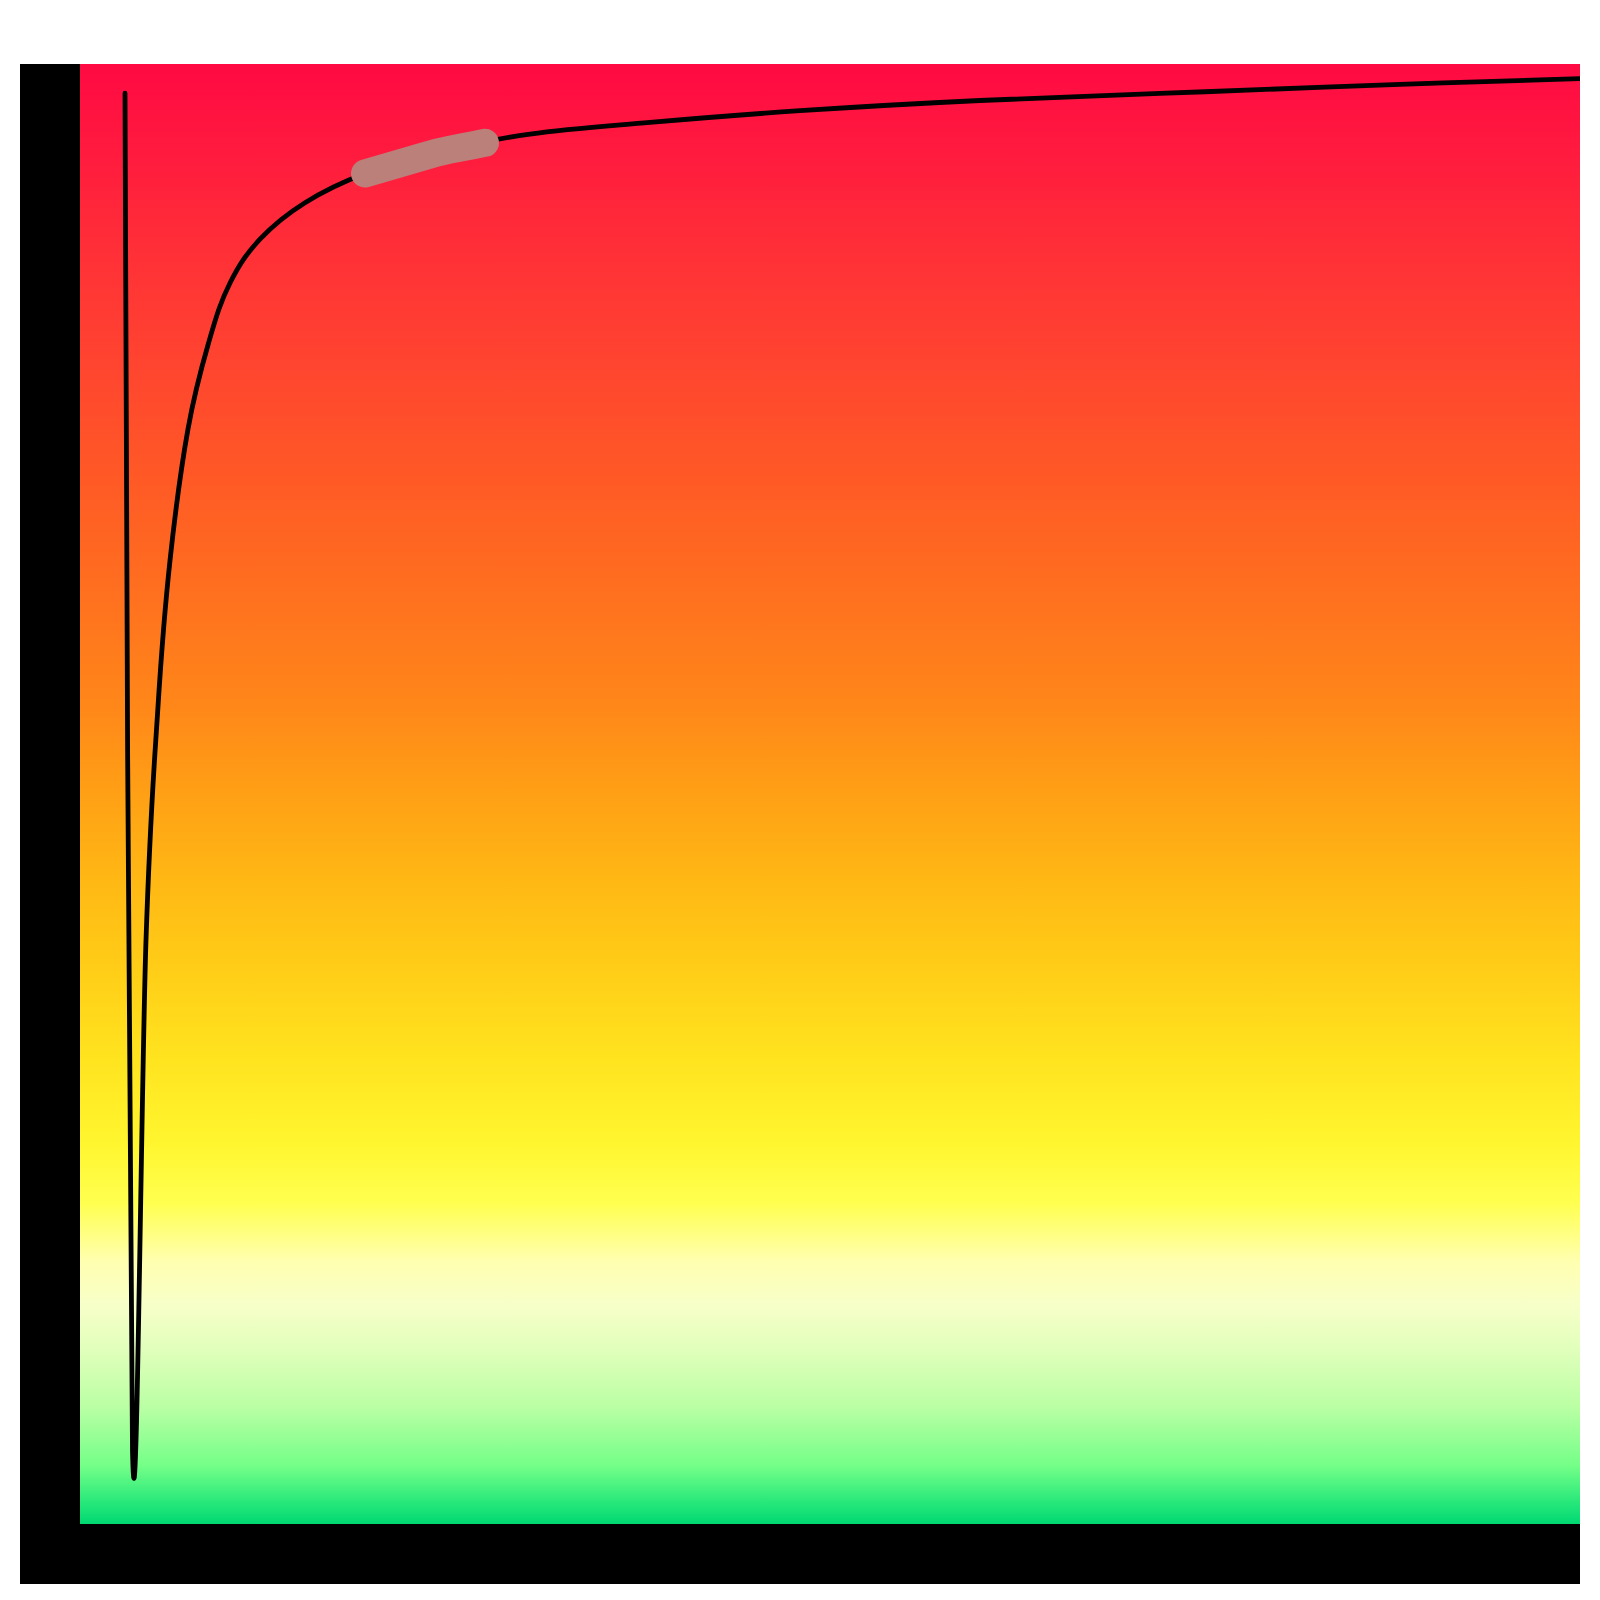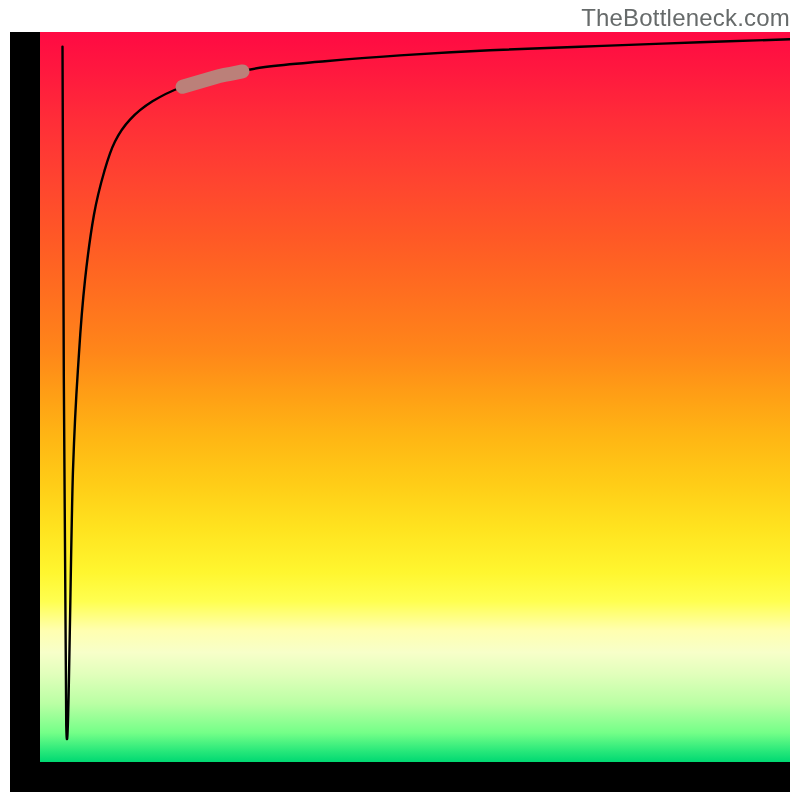--- a/index.html
+++ b/index.html
@@ -69,21 +69,20 @@
     top: 0;
     width: 100%;
     height: 100%;
   }
 </style>
 </head>
 <body>
 
 <div class="stage">
 
-  <div class="attribution">TheBottleneck.com</div>
 
   <div class="plot-outer">
     <div class="plot-inner">
       <svg class="curve" viewBox="0 0 750 730" preserveAspectRatio="none">
         <path id="curve-path" fill="none" stroke="#000000" stroke-width="2.4" stroke-linejoin="round" stroke-linecap="round" d="M 22.50 14.60 C 23.18 136.80, 24.36 617.29, 26.25 693.50 C 28.14 769.71, 30.71 505.01, 33.00 438.00 C 35.30 370.99, 36.84 355.36, 39.00 321.20 C 41.16 287.04, 42.30 273.17, 45.00 248.20 C 47.70 223.23, 50.49 202.21, 54.00 182.50 C 57.51 162.79, 60.72 151.84, 64.50 138.70 C 68.28 125.56, 70.41 118.70, 75.00 109.50 C 79.59 100.30, 83.25 94.83, 90.00 87.60 C 96.75 80.37, 103.05 75.26, 112.50 69.35 C 121.95 63.44, 130.35 59.35, 142.50 54.75 C 154.65 50.15, 165.15 47.35, 180.00 43.80 C 194.85 40.25, 206.10 37.67, 225.00 35.04 C 243.90 32.41, 260.70 31.30, 285.00 29.20 C 309.30 27.10, 330.30 25.33, 360.00 23.36 C 389.70 21.39, 413.55 19.96, 450.00 18.25 C 486.45 16.54, 524.70 15.32, 562.50 13.87 C 600.30 12.42, 626.25 11.40, 660.00 10.22 C 693.75 9.04, 733.80 7.83, 750.00 7.30 "></path>
         <path id="marker-path" fill="none" stroke="#bb8079" stroke-width="14" stroke-linecap="round" d="M 142.50 54.75 L 148.50 53.00 L 154.50 51.25 L 160.50 49.49 L 166.50 47.74 L 172.50 45.99 L 178.50 44.24 L 184.50 42.92 L 190.50 41.76 L 196.50 40.59 L 202.50 39.42 "></path>
       </svg>
     </div>
   </div>
 

